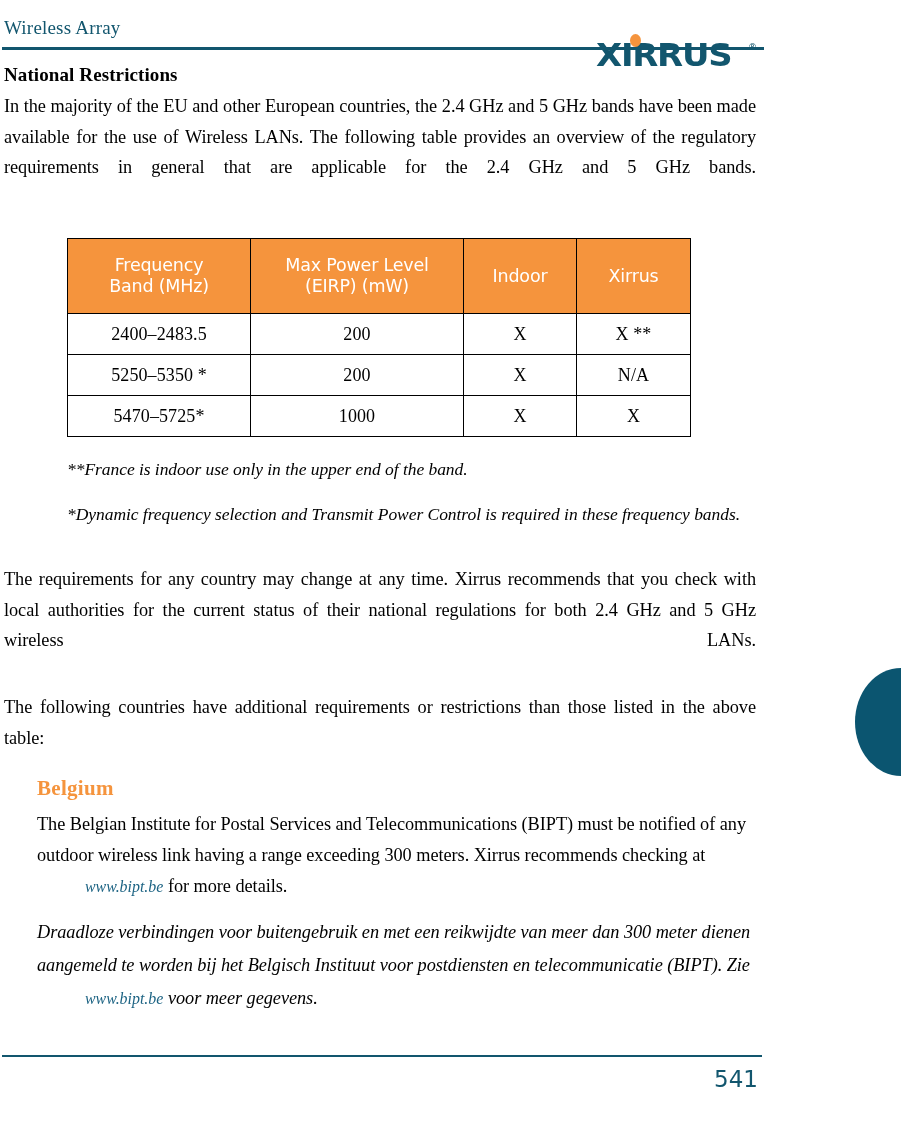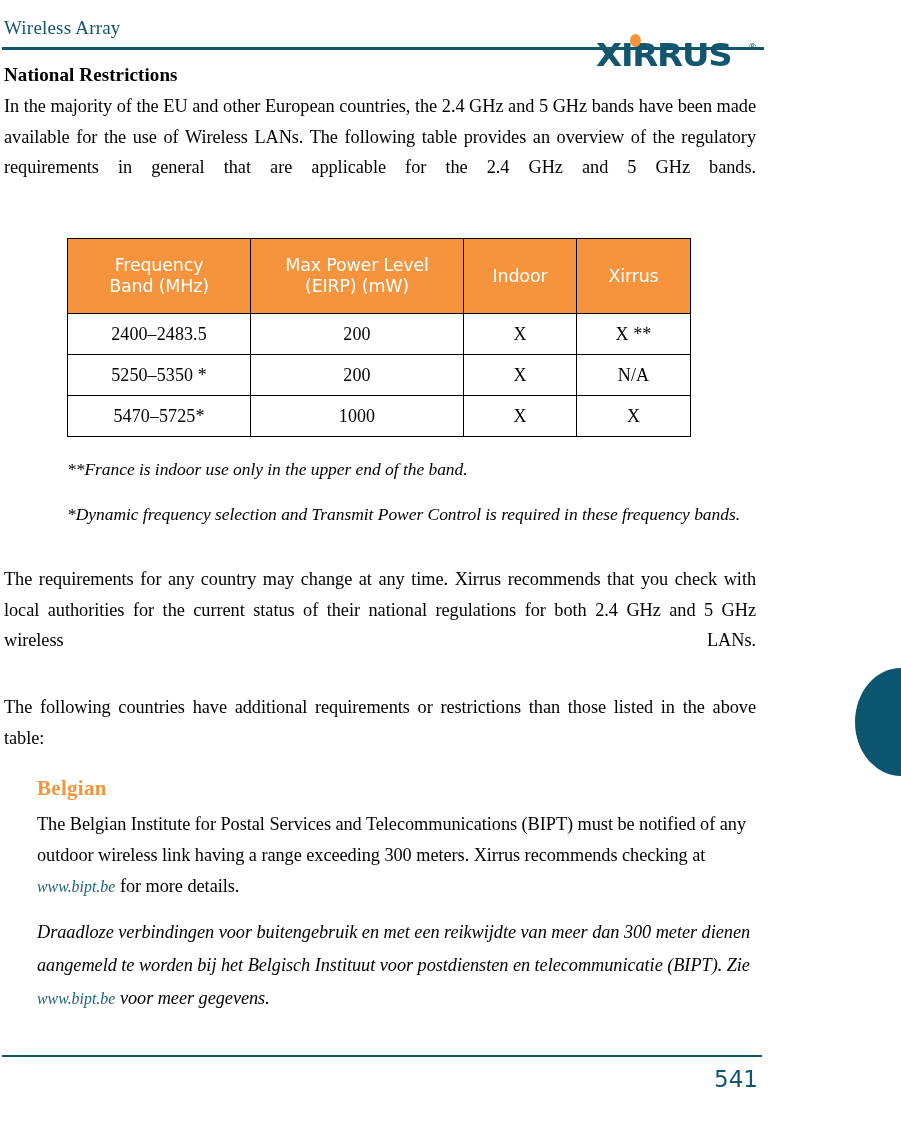--- a/index.html
+++ b/index.html
@@ -217,20 +217,21 @@
     font-style: italic;
     line-height: 33px;
   }
   a.weblink,
   span.weblink {
     color: #1c6383;
     font-style: italic;
     font-size: 0.87em;
     text-decoration: none;
     letter-spacing: 0;
+    margin-left: 48px;
   }
 
   
   .thumb-tab {
     position: absolute;
     right: 0;
     top: 668px;
     width: 46px;
     height: 108px;
     background: #0b5570;
@@ -341,21 +342,21 @@
     <p class="footnote single">**France is indoor use only in the upper end of the band.</p>
     <p class="footnote">*Dynamic frequency selection and Transmit Power Control is required in these frequency bands.</p>
   </div>
 
   <div class="lower">
     <p class="body-para">The requirements for any country may change at any time. Xirrus recommends that you check with local authorities for the current status of their national regulations for both 2.4 GHz and 5 GHz wireless LANs.</p>
     <p class="body-para">The following countries have additional requirements or restrictions than those listed in the above table:</p>
   </div>
 
   <div class="country-block">
-    <h3 class="country-title">Belgian</h3>
+    <h3 class="country-title">Belgium</h3>
 
     <p class="english"><span>The Belgian Institute for Postal Services and Telecommunications (BIPT) must be notified of any outdoor wireless link having a range exceeding 300 meters. Xirrus recommends checking at </span><a class="weblink" href="#">www.bipt.be</a><span> for more details.</span></p>
 
     <p class="dutch"><span>Draadloze verbindingen voor buitengebruik en met een reikwijdte van meer dan 300 meter dienen aangemeld te worden bij het Belgisch Instituut voor postdiensten en telecommunicatie (BIPT). Zie </span><a class="weblink" href="#">www.bipt.be</a><span> voor meer gegevens.</span></p>
   </div>
 
   <div class="thumb-tab"></div>
 
   <div class="doc-footer">
     <div class="footer-rule"></div>

